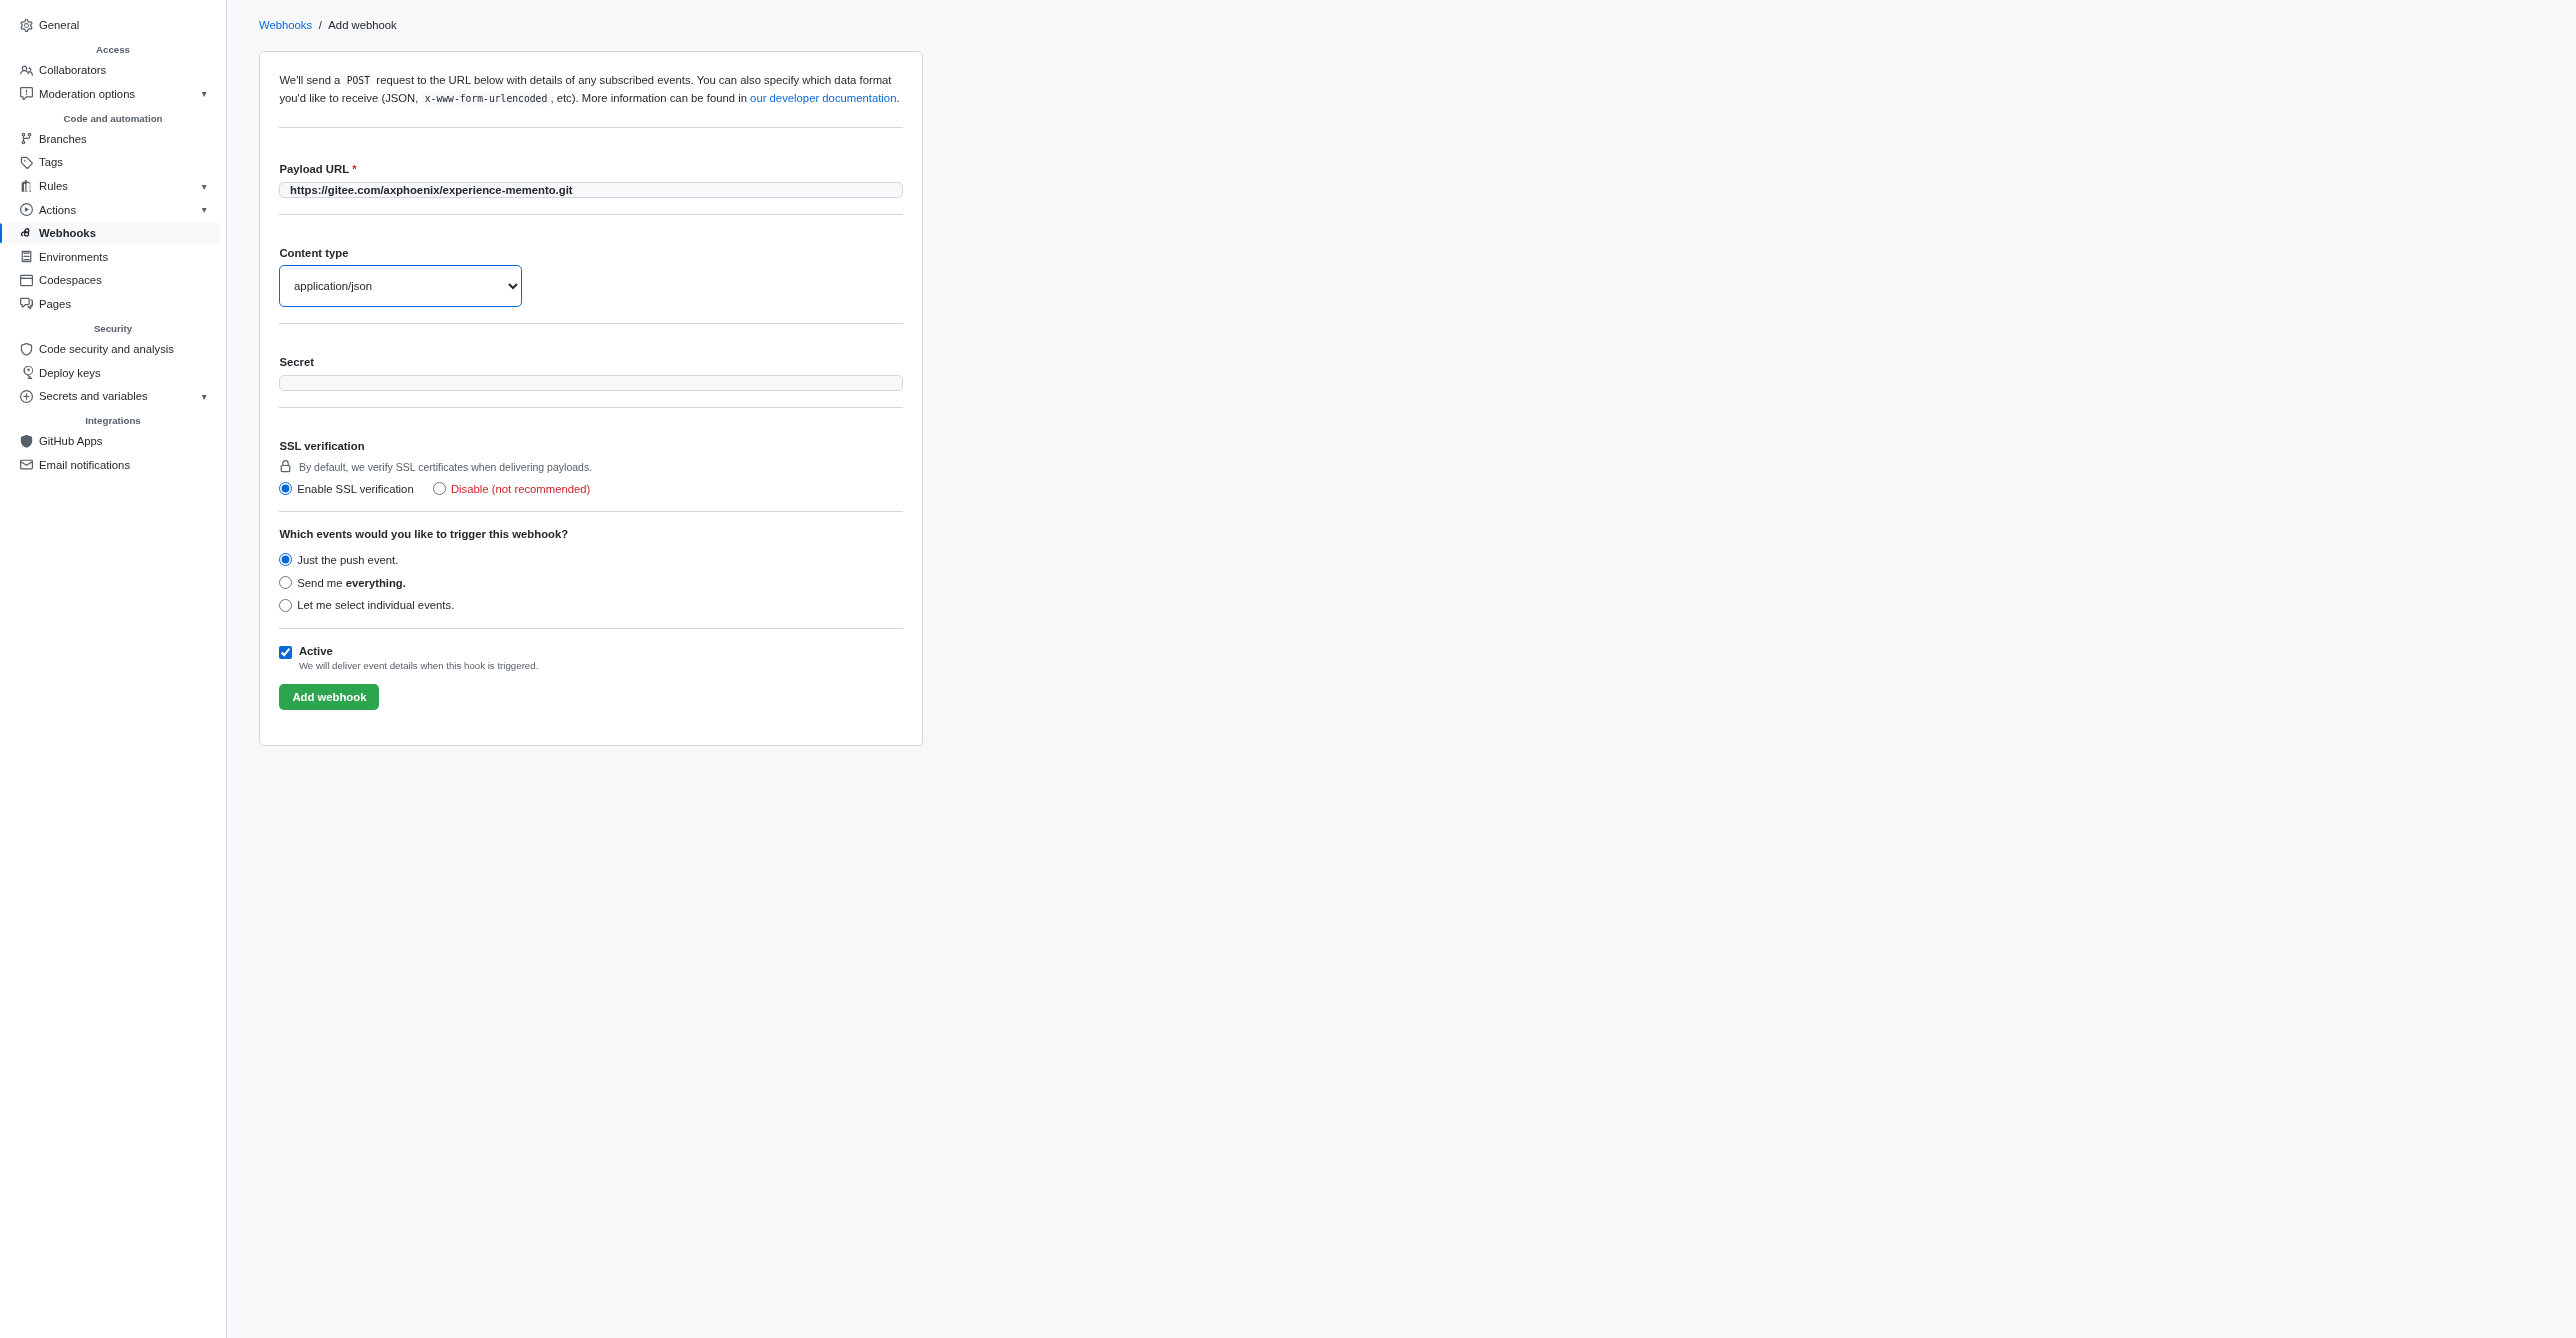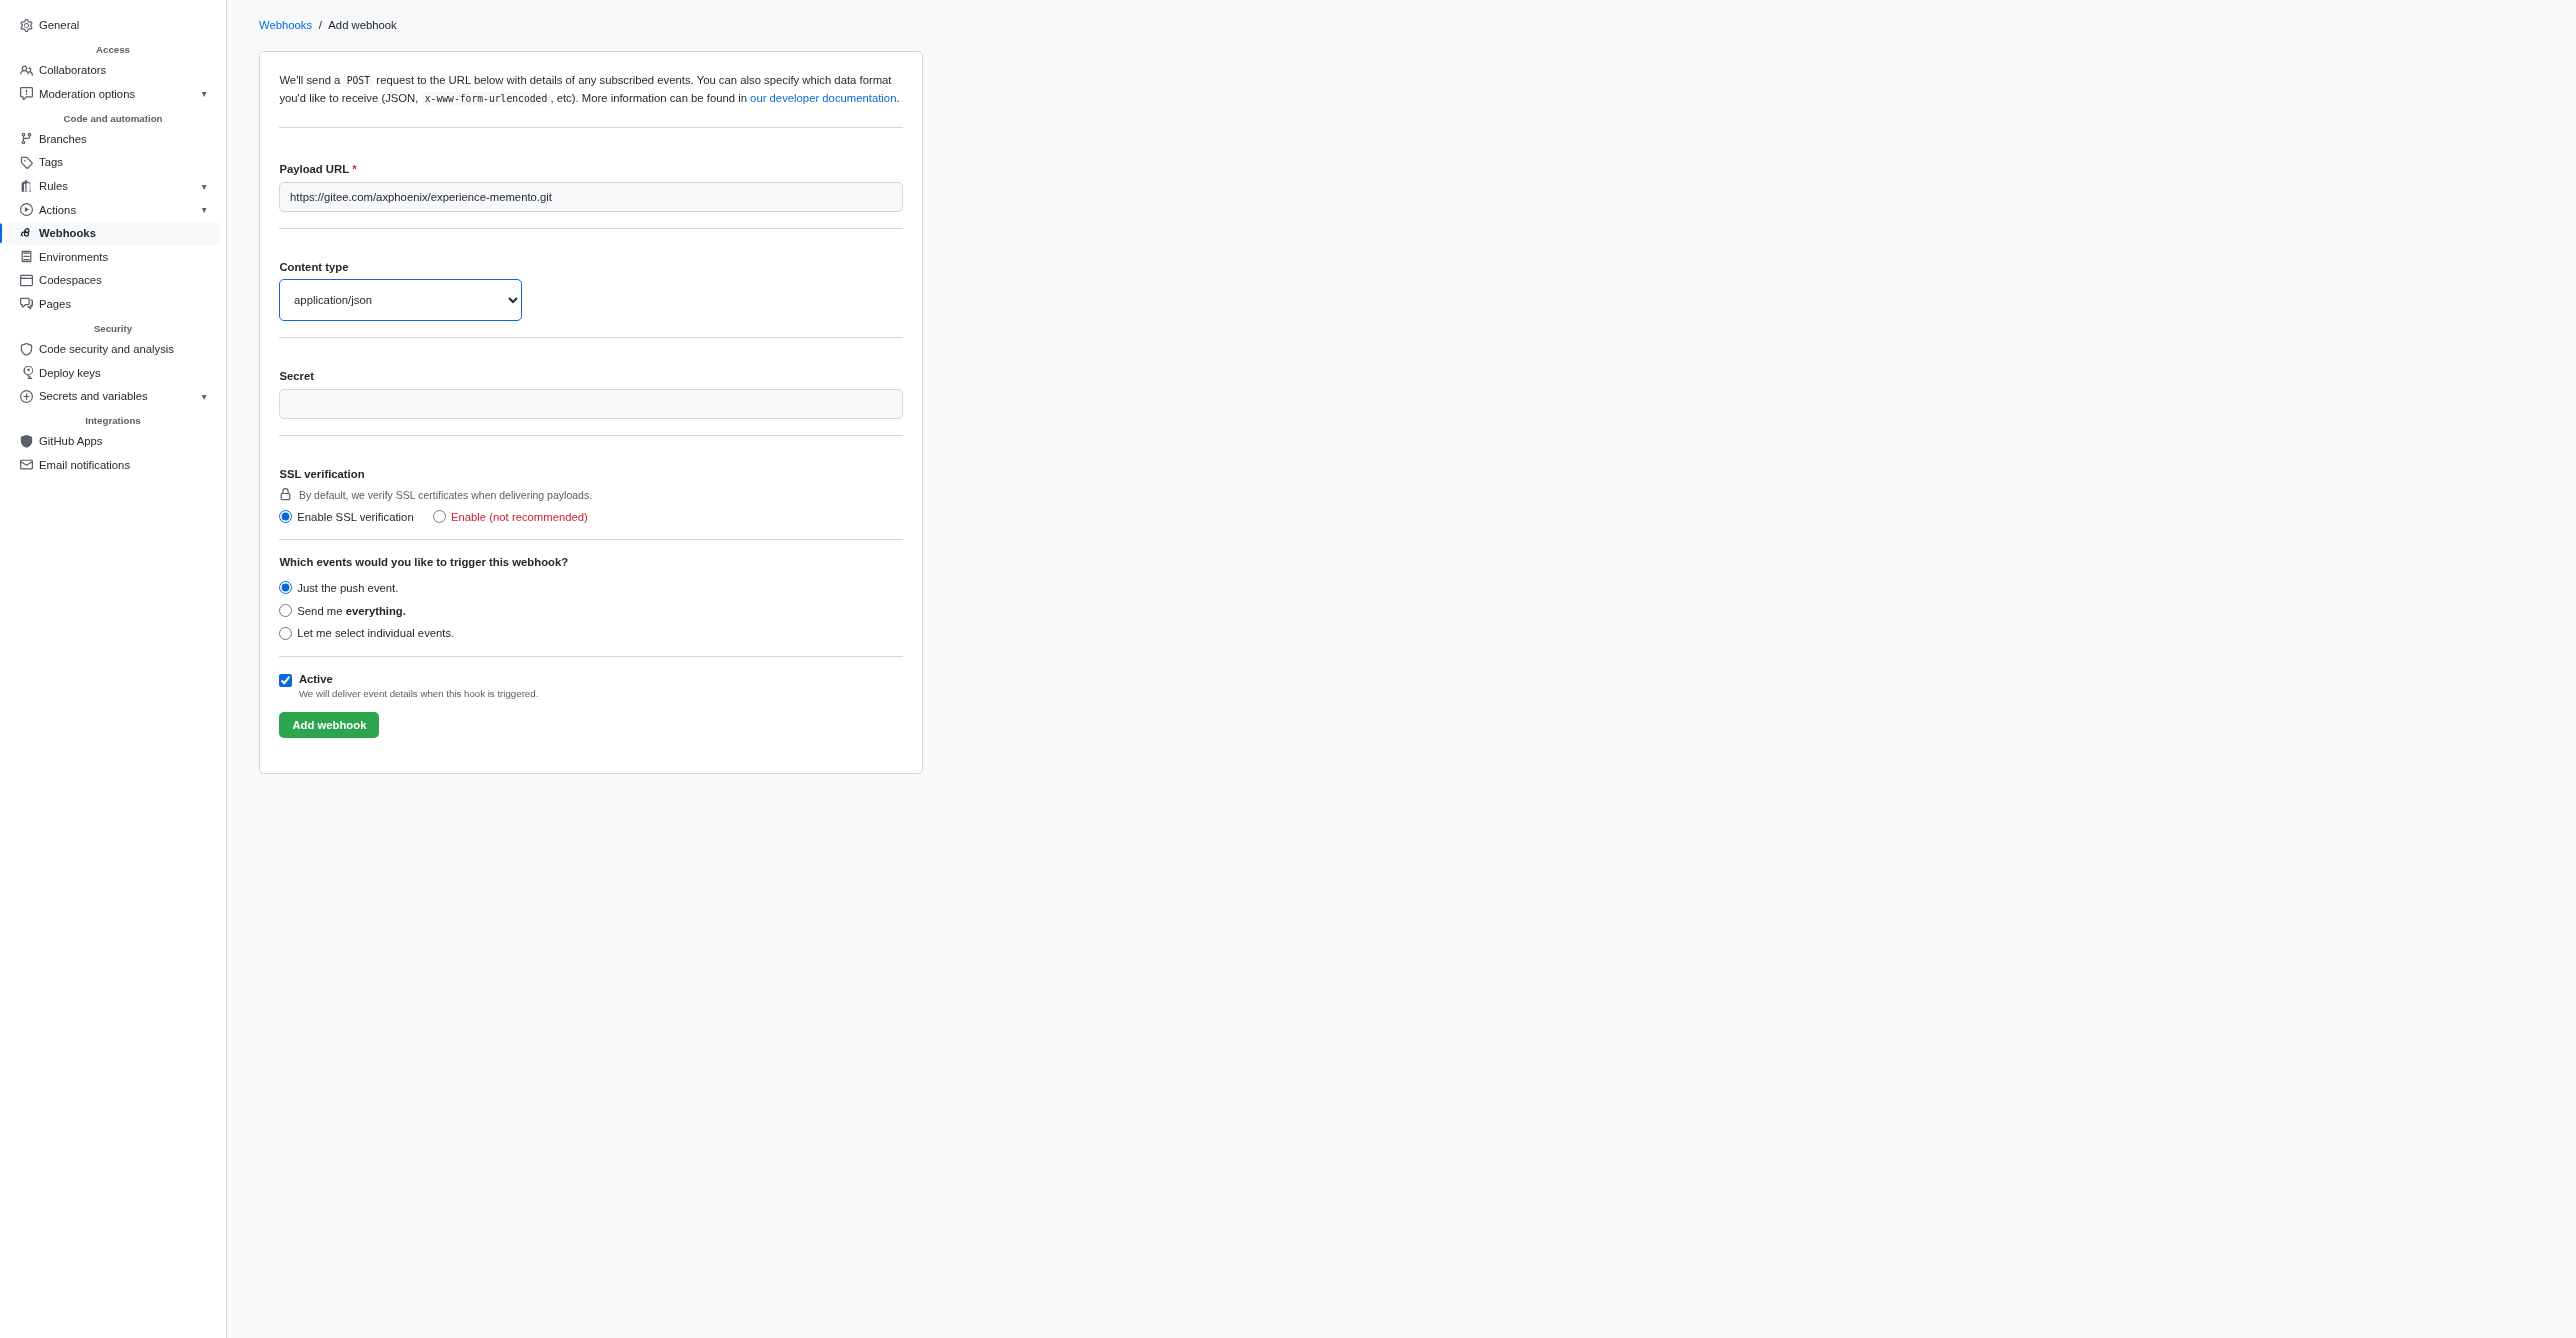--- a/index.html
+++ b/index.html
@@ -128,21 +128,22 @@
     }
     .form-input {
       width: 100%;
       padding: 4px 9.7px;
       font-size: 11.3px;
       border: 0.8px solid #d0d7de;
       border-radius: 4.9px;
       background: #f6f8fa;
       color: #24292f;
       outline: none;
-      height: 30px;
+      height: 16px;
+      font-weight: bold;
     }
     .form-select {
       width: 243px;
       padding: 4px 9.7px;
       font-size: 11.3px;
       border: 1.6px solid #0969da;
       border-radius: 4.9px;
       background: #fff;
       color: #24292f;
       outline: none;
@@ -464,21 +465,21 @@
         <span>By default, we verify SSL certificates when delivering payloads.</span>
       </div>
       <div class="radio-group">
         <label class="radio-option">
           <input type="radio" name="ssl" checked="" style="">
           <span>Enable SSL verification</span>
         </label>
         <label class="radio-option">
           <input type="radio" name="ssl" style="">
           <span class="disable-text">
-            <span>Enable</span>
+            <span>Disable</span>
             <span class="not-recommended">(not recommended)</span>
           </span>
         </label>
       </div>
     </div>
 
     <div class="events-section">
       <div class="events-title">Which events would you like to trigger this webhook?</div>
       <div class="radio-stack">
         <label class="radio-option">

